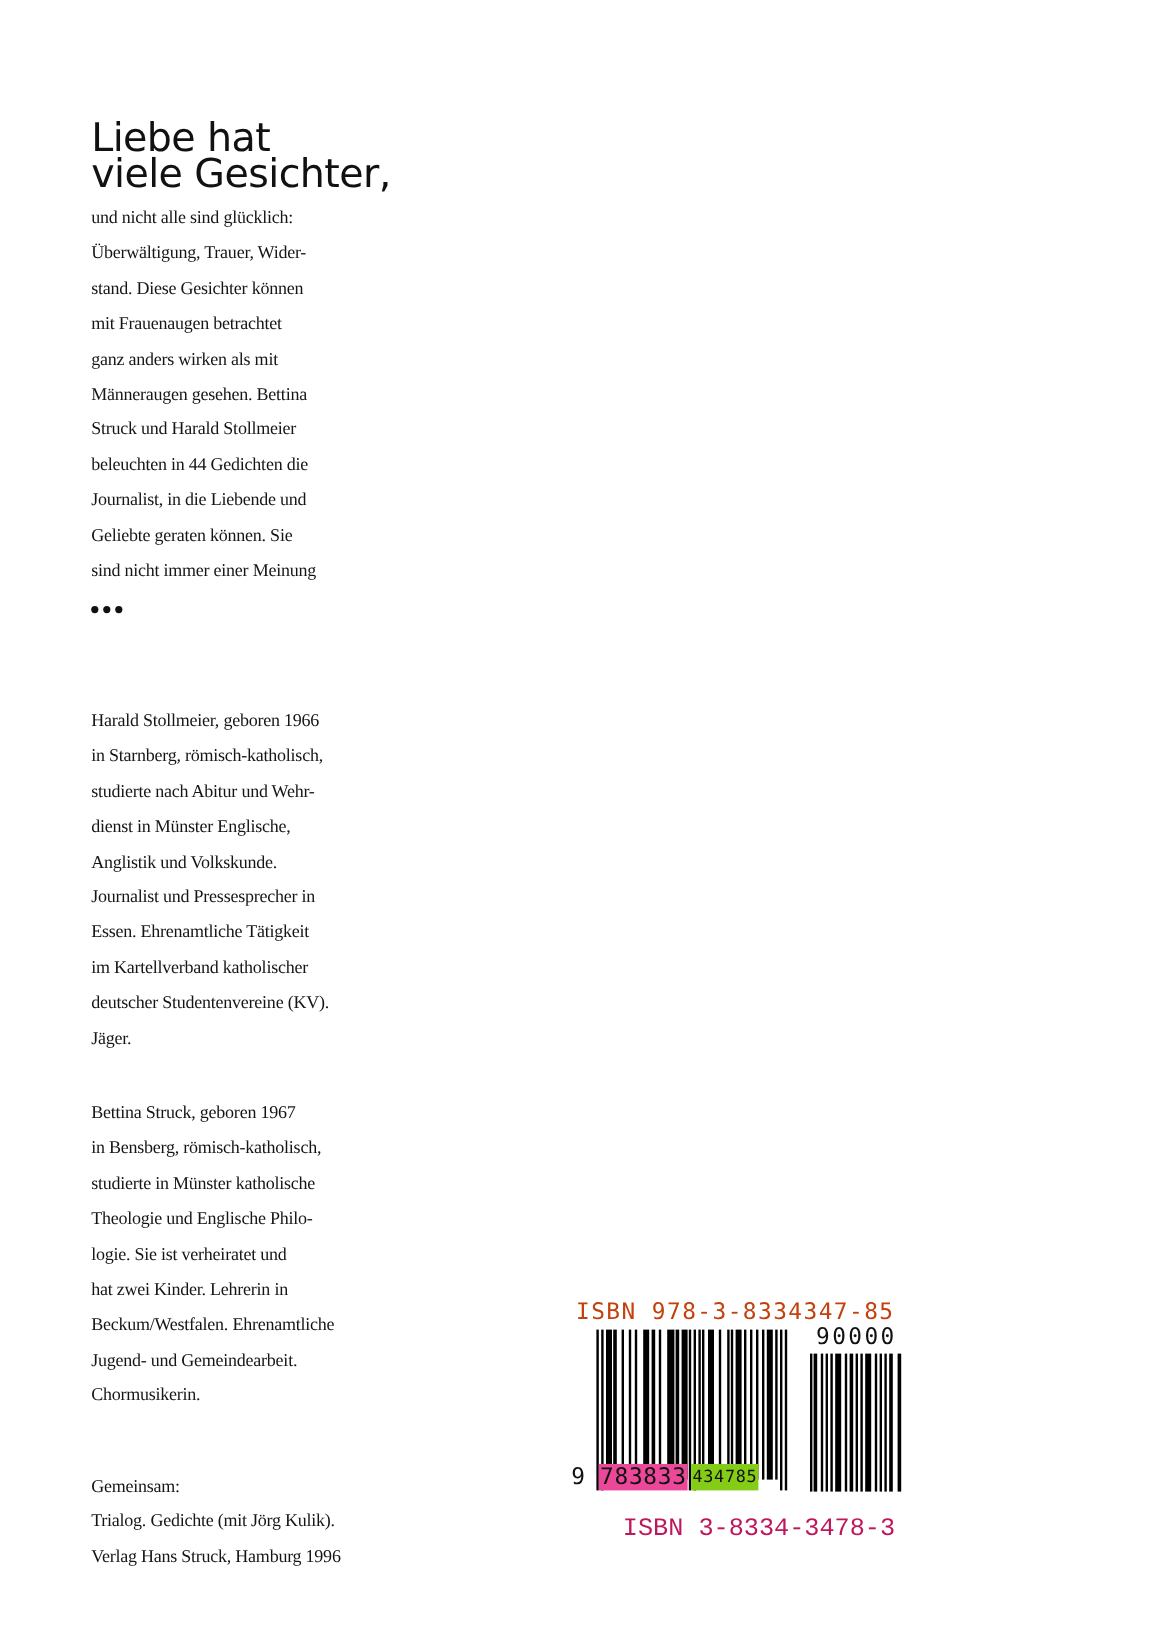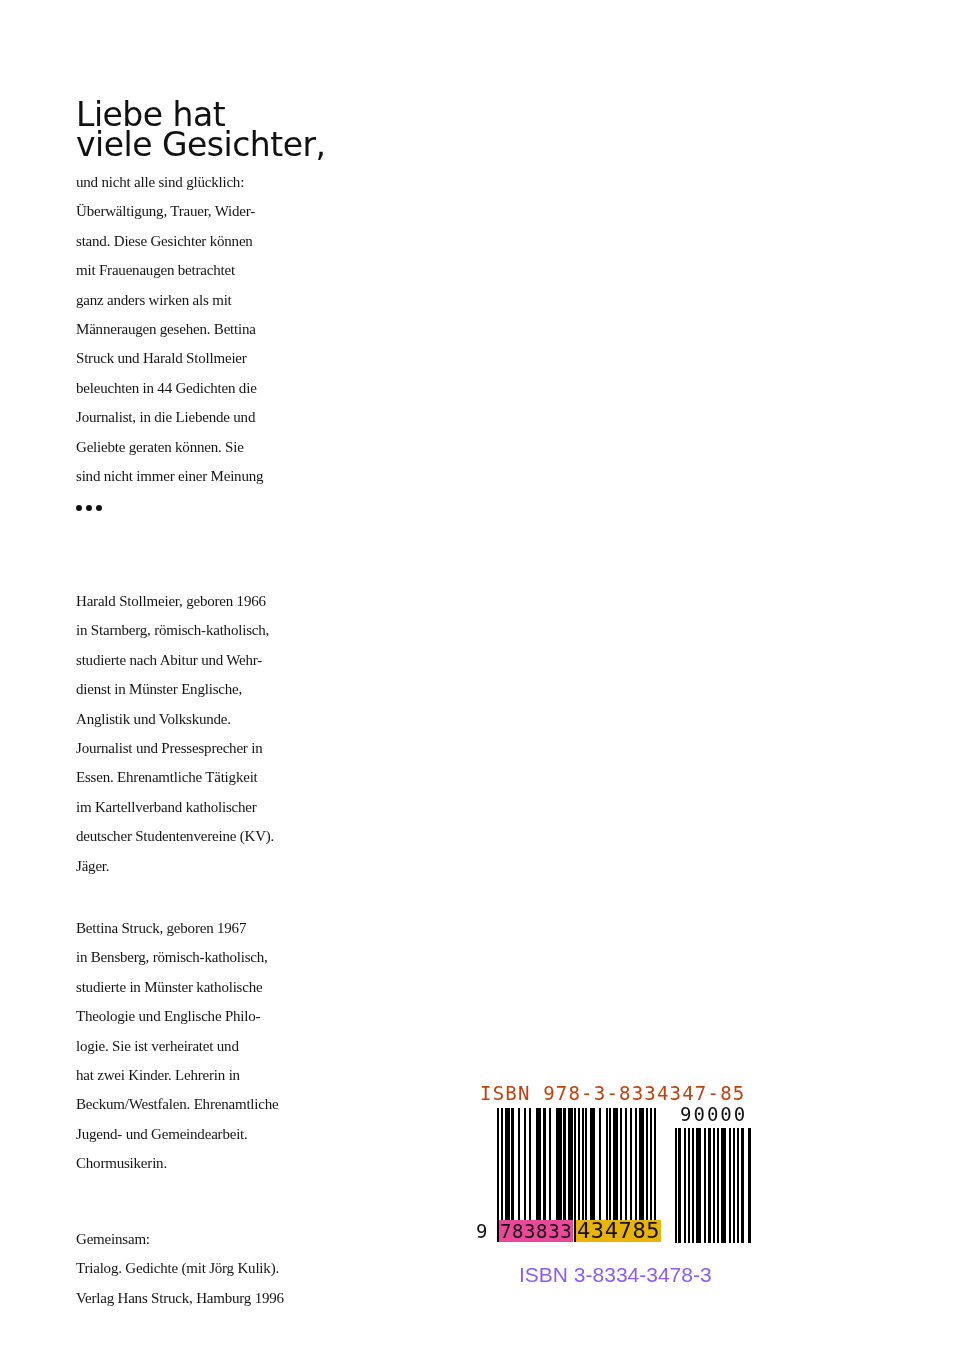--- a/index.html
+++ b/index.html
@@ -122,35 +122,35 @@
       letter-spacing: 0.6px;
       color: #111;
       background: #ec4899;
       padding: 0 1px;
     }
     .ean-right {
       position: absolute;
       left: 100px;
       top: 138px;
       font-family: "DejaVu Sans Mono", monospace;
-      font-size: 22px;
+      font-size: 14px;
       line-height: 22px;
       letter-spacing: 0.6px;
       color: #111;
-      background: #eab308;
+      background: #84cc16;
       padding: 0 1px;
     }
     .isbn10 {
       position: absolute;
       left: 519px;
       top: 1262px;
-      font-family: Liberation Sans, sans-serif;
+      font-family: Liberation Mono, monospace;
       font-size: 21px;
       line-height: 26px;
-      color: #8b5cf6;
+      color: #be185d;
       white-space: nowrap;
     }
   </style>
 </head>
 <body>
 
 <div class="cover">
 
   <h1 class="title">
     <span class="line">Liebe hat</span>

